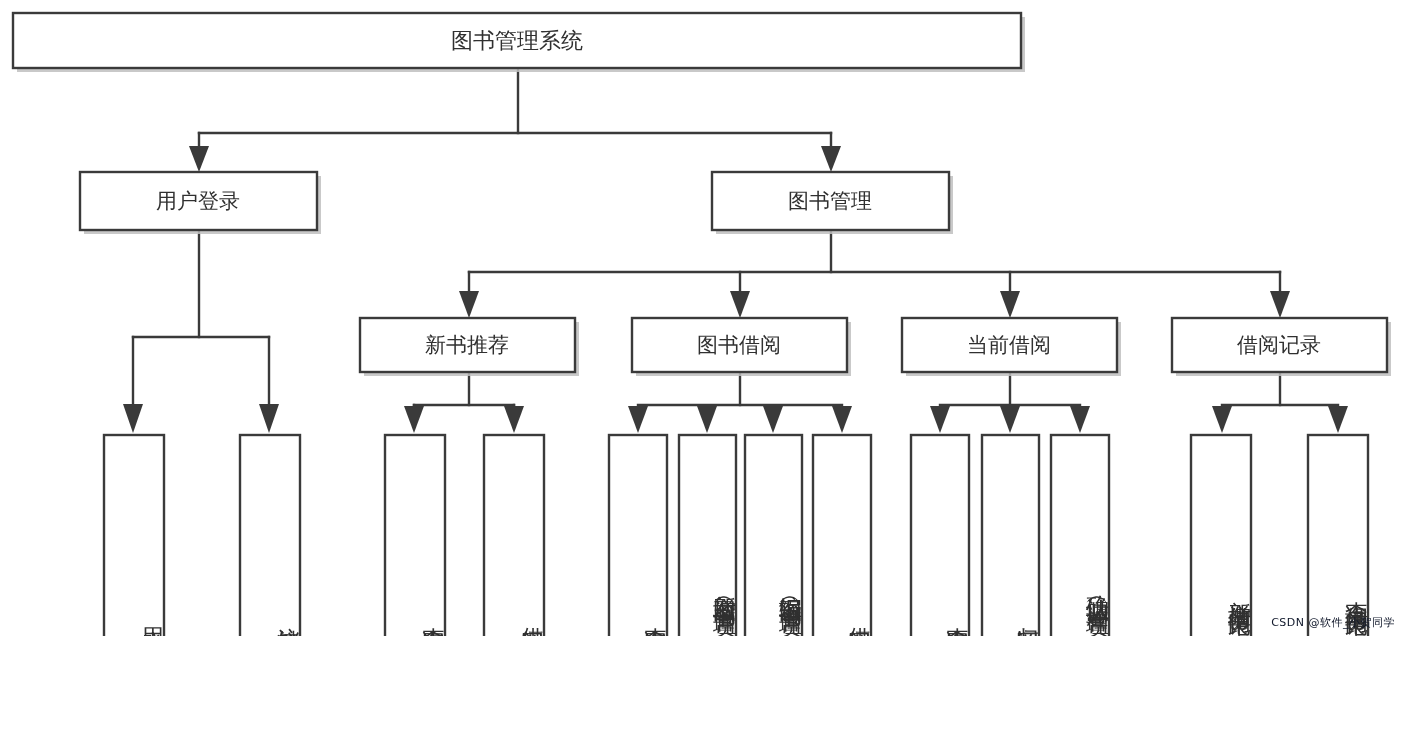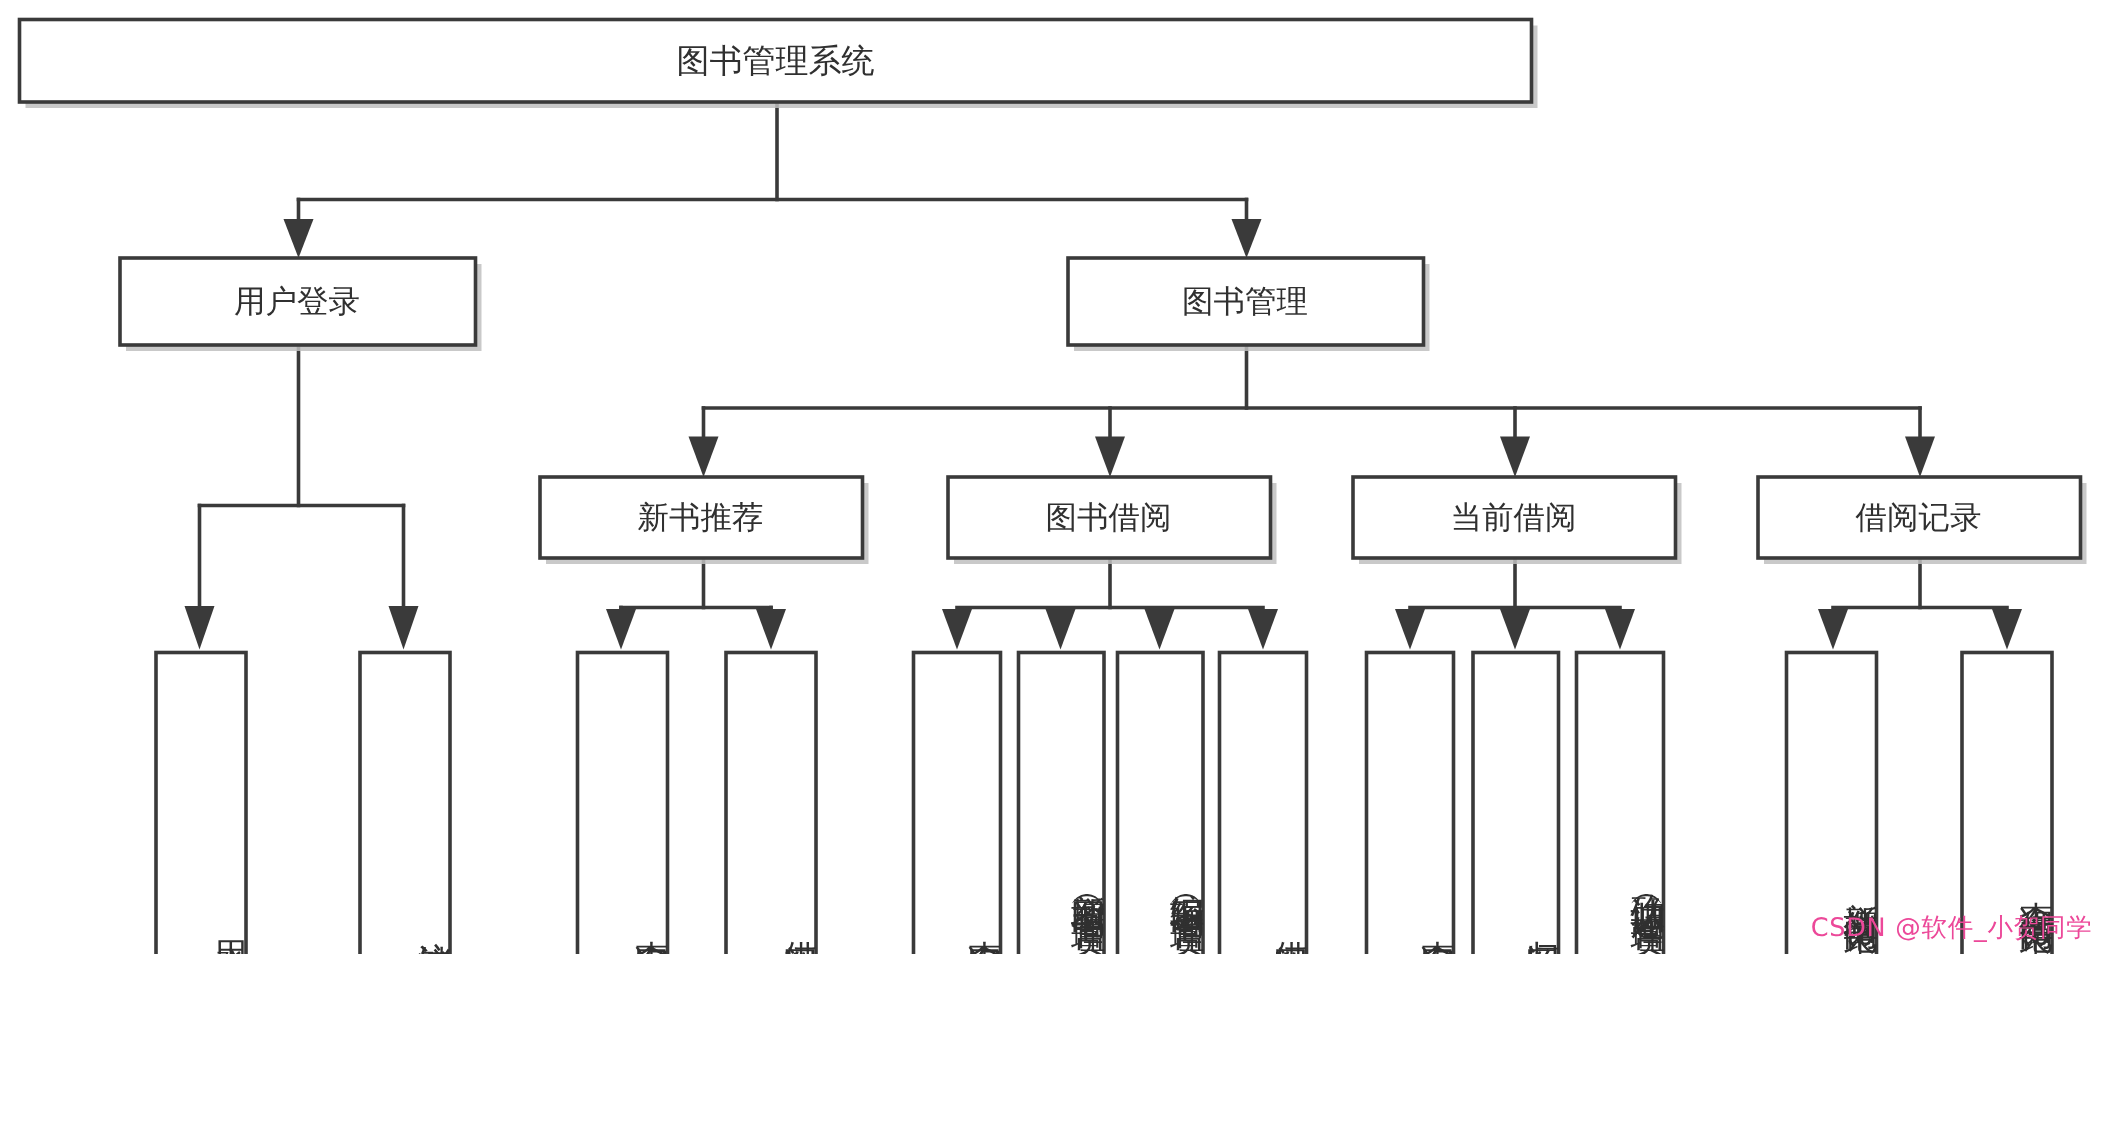--- a/index.html
+++ b/index.html
@@ -73,22 +73,22 @@
     pointer-events: none;
     display: flex;
     align-items: flex-start;
     justify-content: center;
   }
   .watermark {
     position: absolute;
     right: 10px;
     bottom: 6px;
     font-family: "DejaVu Sans", "Liberation Sans", sans-serif;
-    font-size: 17px;
-    color: #ec4899;
+    font-size: 11px;
+    color: #0f172a;
     letter-spacing: 0.5px;
     user-select: none;
     pointer-events: none;
   }
 </style>
 </head>
 <body>
 
 <div id="diagram-root">
 

